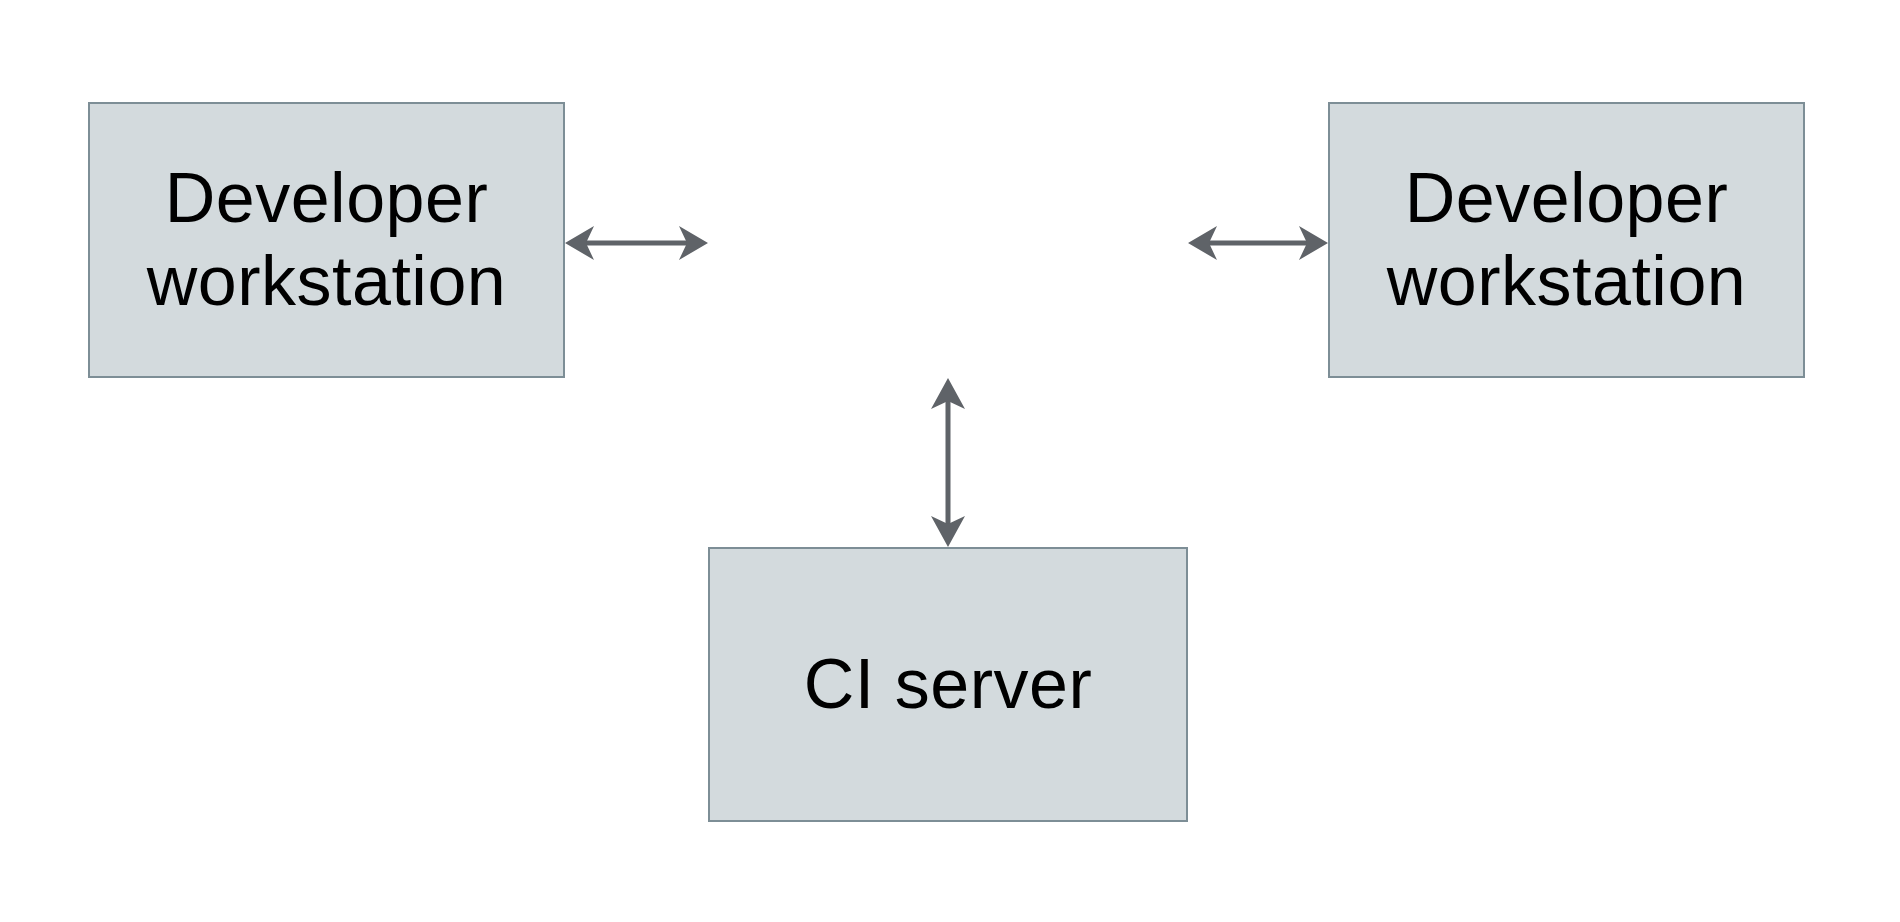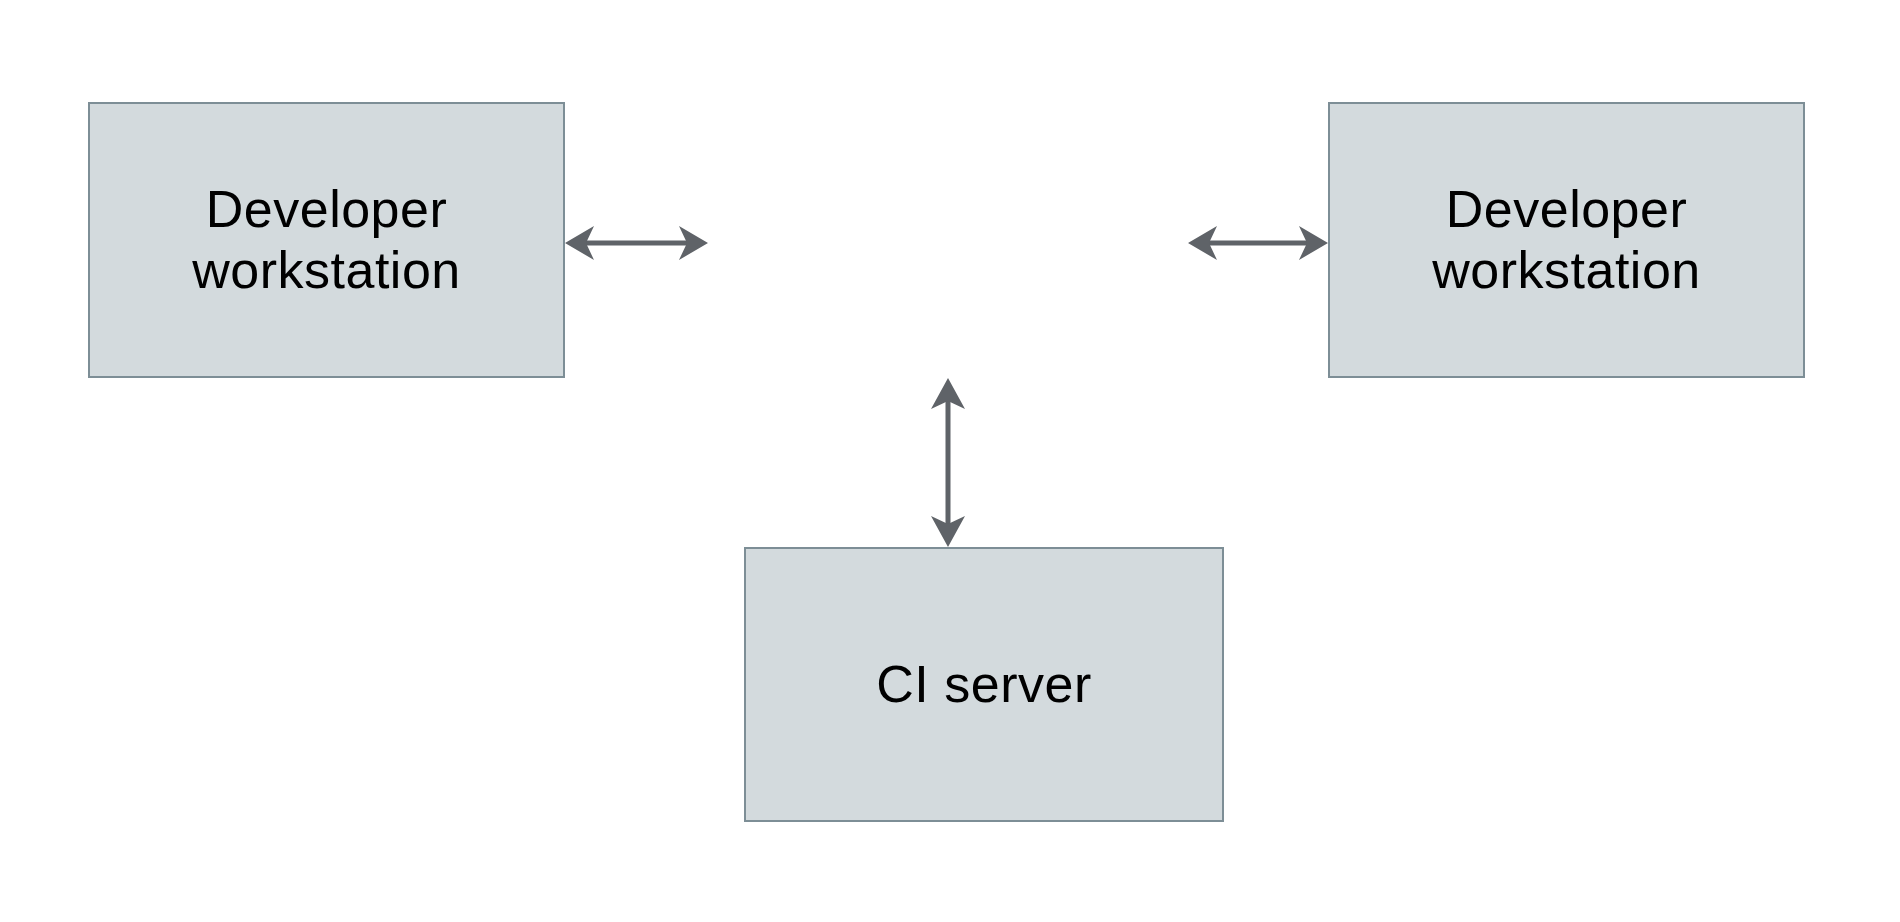--- a/index.html
+++ b/index.html
@@ -18,31 +18,31 @@
   .node {
     position: absolute;
     background: #d3dadd;
     border: 2px solid #7d8e96;
     box-sizing: border-box;
     display: flex;
     align-items: center;
     justify-content: center;
     text-align: center;
     color: #000000;
-    font-size: 52px;
+    font-size: 70px;
     line-height: 1.18;
     letter-spacing: 0.5px;
   }
   .node .label {
     padding: 0 10px;
   }
   #node-dev-left   { left: 88px;   top: 102px; width: 477px; height: 276px; }
   #node-cache      { left: 708px;  top: 102px; width: 480px; height: 276px; }
   #node-dev-right  { left: 1328px; top: 102px; width: 477px; height: 276px; }
-  #node-ci         { left: 708px;  top: 547px; width: 480px; height: 275px; margin-left: 36px; }
+  #node-ci         { left: 708px;  top: 547px; width: 480px; height: 275px; }
 
   .edge {
     position: absolute;
   }
   #edge-left  { left: 565px;  top: 215px; }
   #edge-right { left: 1188px; top: 215px; }
   #edge-down  { left: 920px;  top: 378px; }
 
   .edge svg { display: block; }
   .edge .stroke { stroke: #5f6368; stroke-width: 5; }

